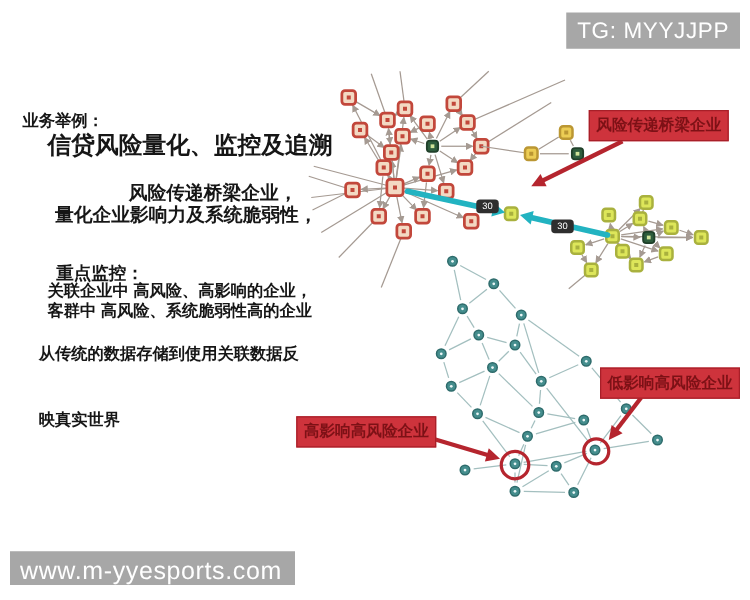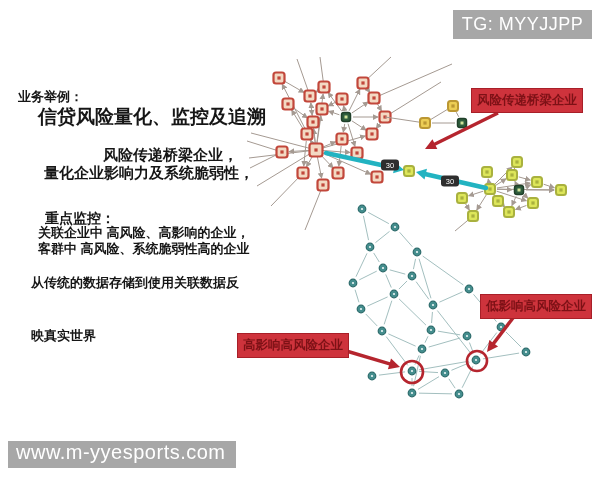--- a/index.html
+++ b/index.html
@@ -3,21 +3,21 @@
 <meta charset="utf-8">
 <style>
   html,body{margin:0;padding:0;}
   .page{position:relative;width:600px;height:468px;background:#ffffff;overflow:hidden;
         font-family:"Liberation Sans","DejaVu Sans",sans-serif;}
   .banner-top{position:absolute;left:453px;top:10px;width:139px;height:29px;
         background:var(--banner-bg,#a7a7a7);color:#ffffff;font-size:18px;
         display:flex;align-items:center;justify-content:center;letter-spacing:.5px;}
   .banner-bottom{position:absolute;left:8px;top:441px;width:228px;height:28px;
         background:var(--banner-bg,#a7a7a7);color:#ffffff;font-size:20px;
-        display:flex;align-items:flex-start;padding-left:8px;box-sizing:border-box;letter-spacing:.5px;}
+        display:flex;align-items:flex-end;padding-left:8px;box-sizing:border-box;letter-spacing:.5px;}
   .cn{position:absolute;color:#161616;font-weight:700;white-space:nowrap;line-height:1.15;}
   .t-section{left:18px;top:90px;font-size:13px;}
   .t-title{left:38px;top:106px;font-size:19px;}
   .t-sub1{left:103px;top:146px;font-size:15px;}
   .t-sub2{left:44px;top:164px;font-size:15px;}
   .t-mon{left:45px;top:210px;font-size:14px;}
   .t-m1{left:38px;top:226px;font-size:13px;}
   .t-m2{left:38px;top:242px;font-size:13px;}
   .t-d1{left:31px;top:276px;font-size:13px;}
   .t-d2{left:31px;top:292px;font-size:13px;margin-top:37px;}

